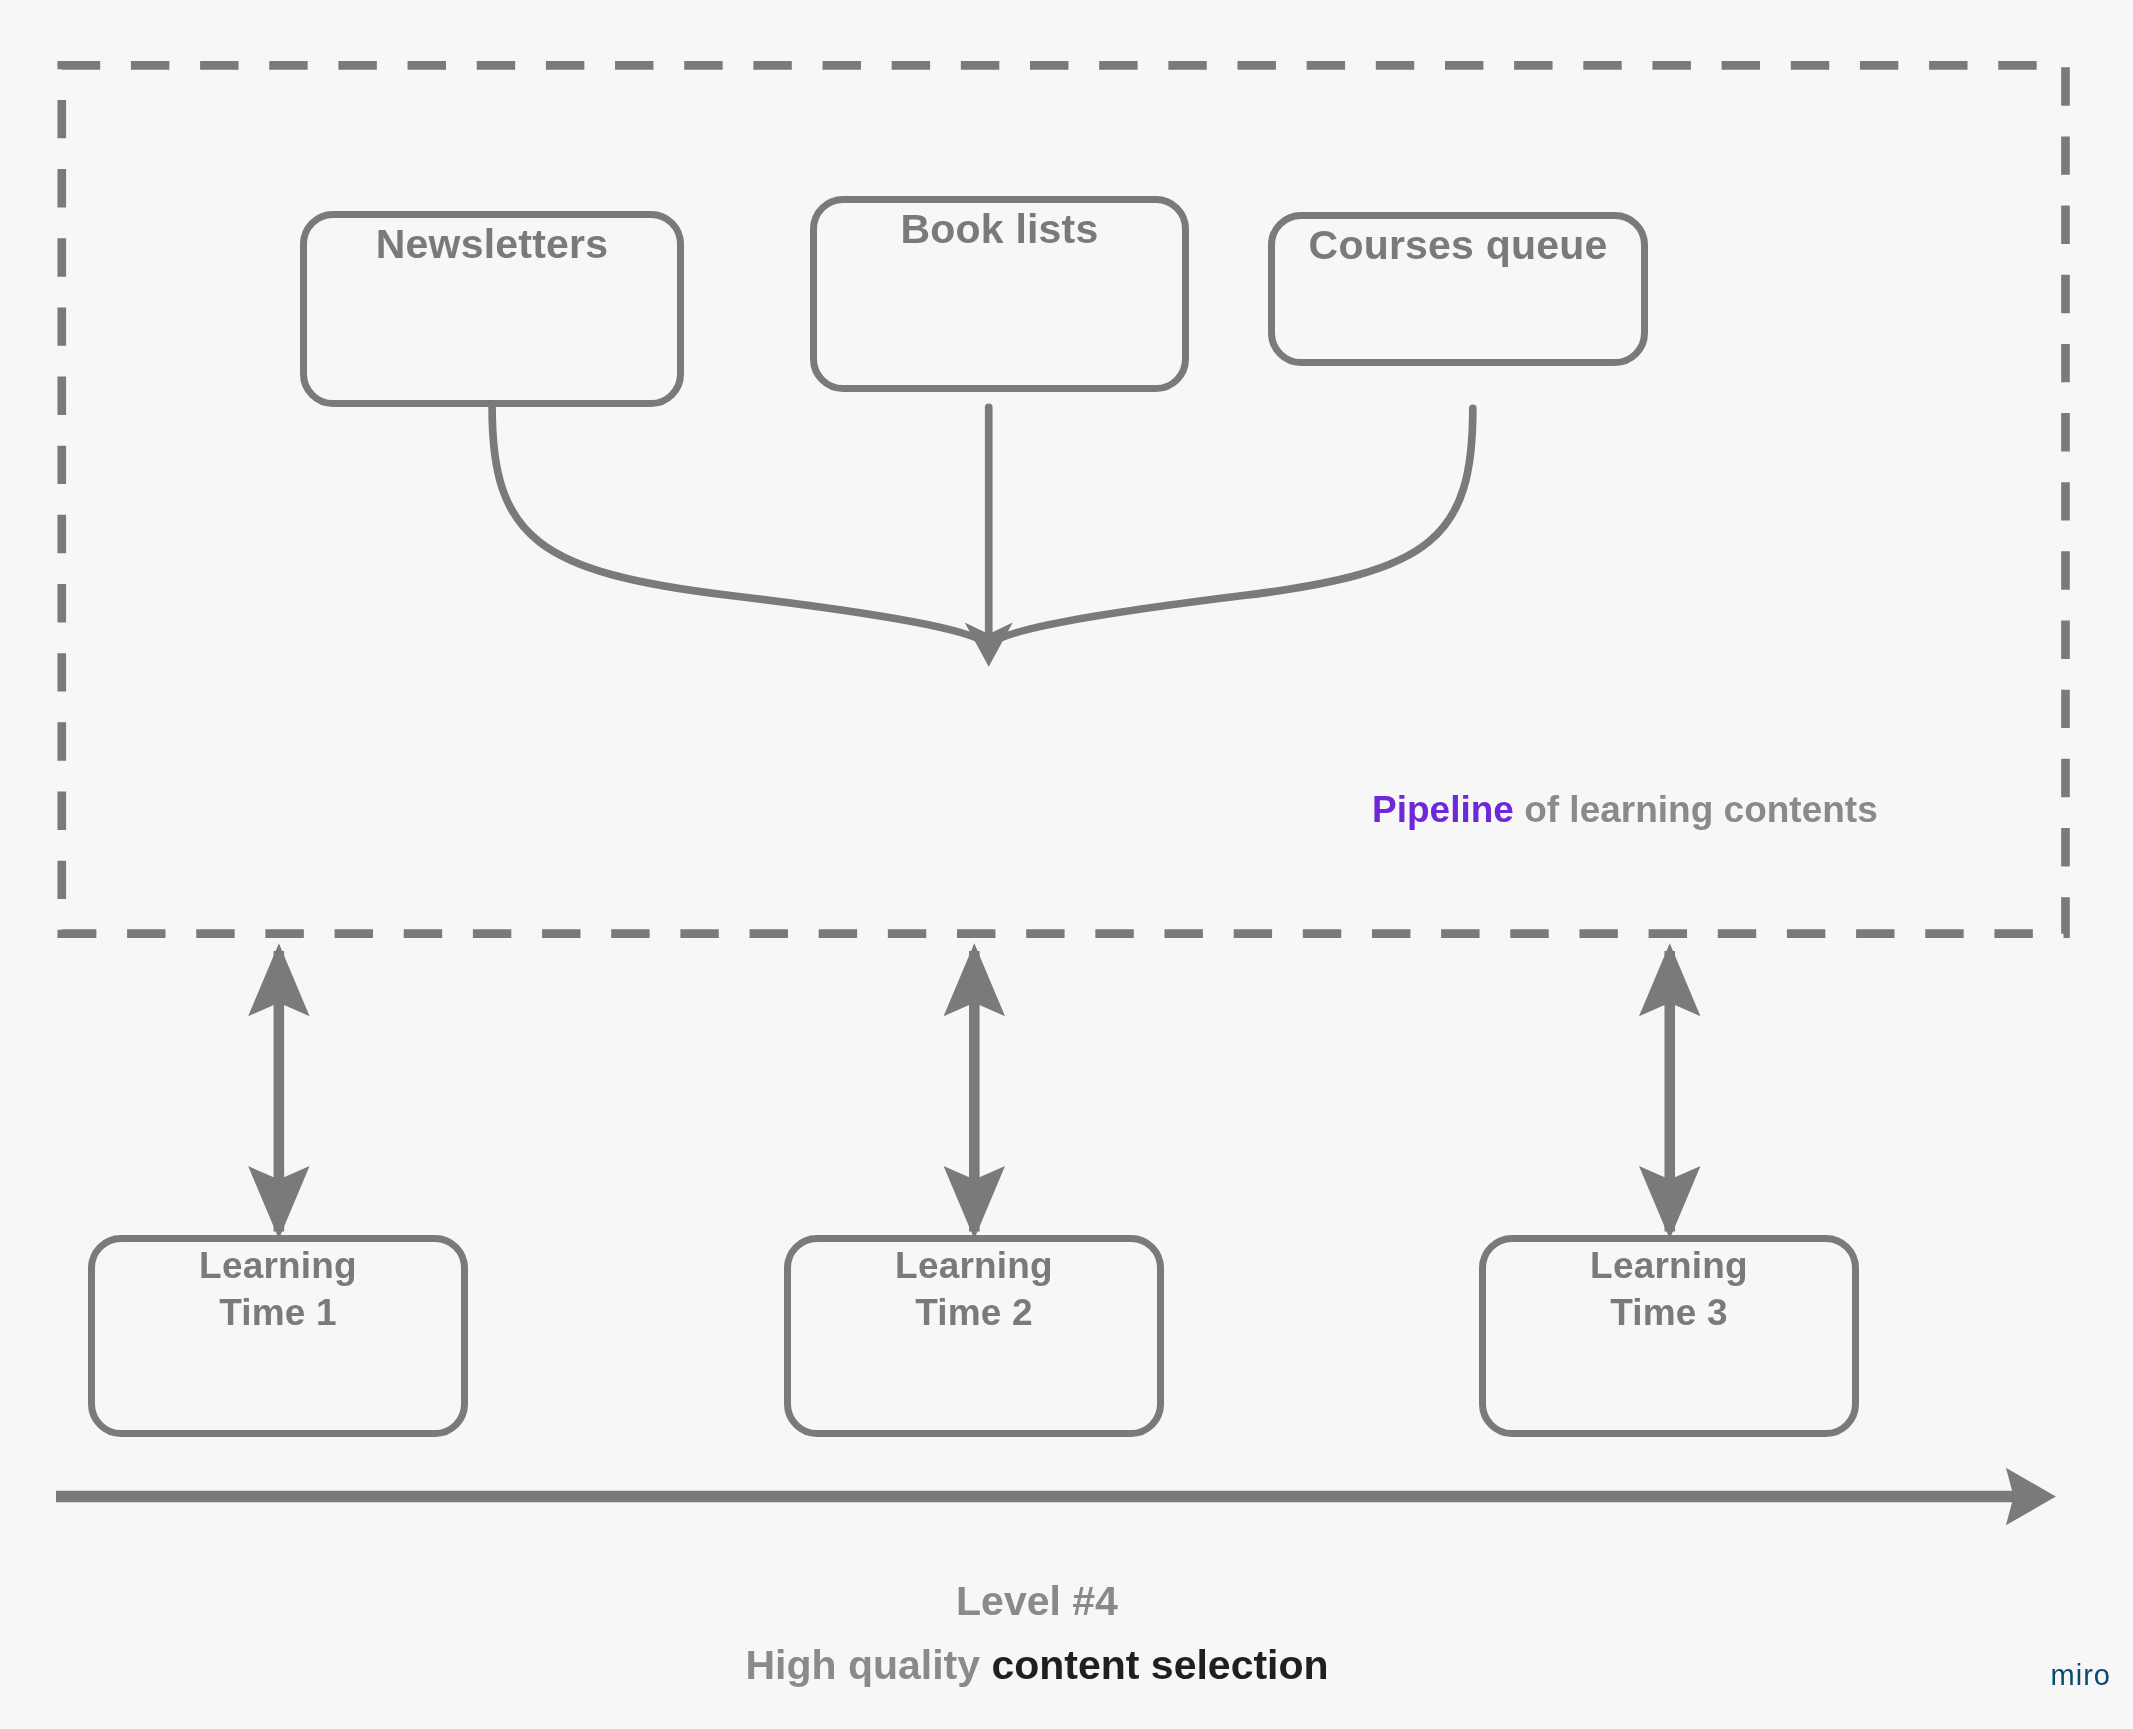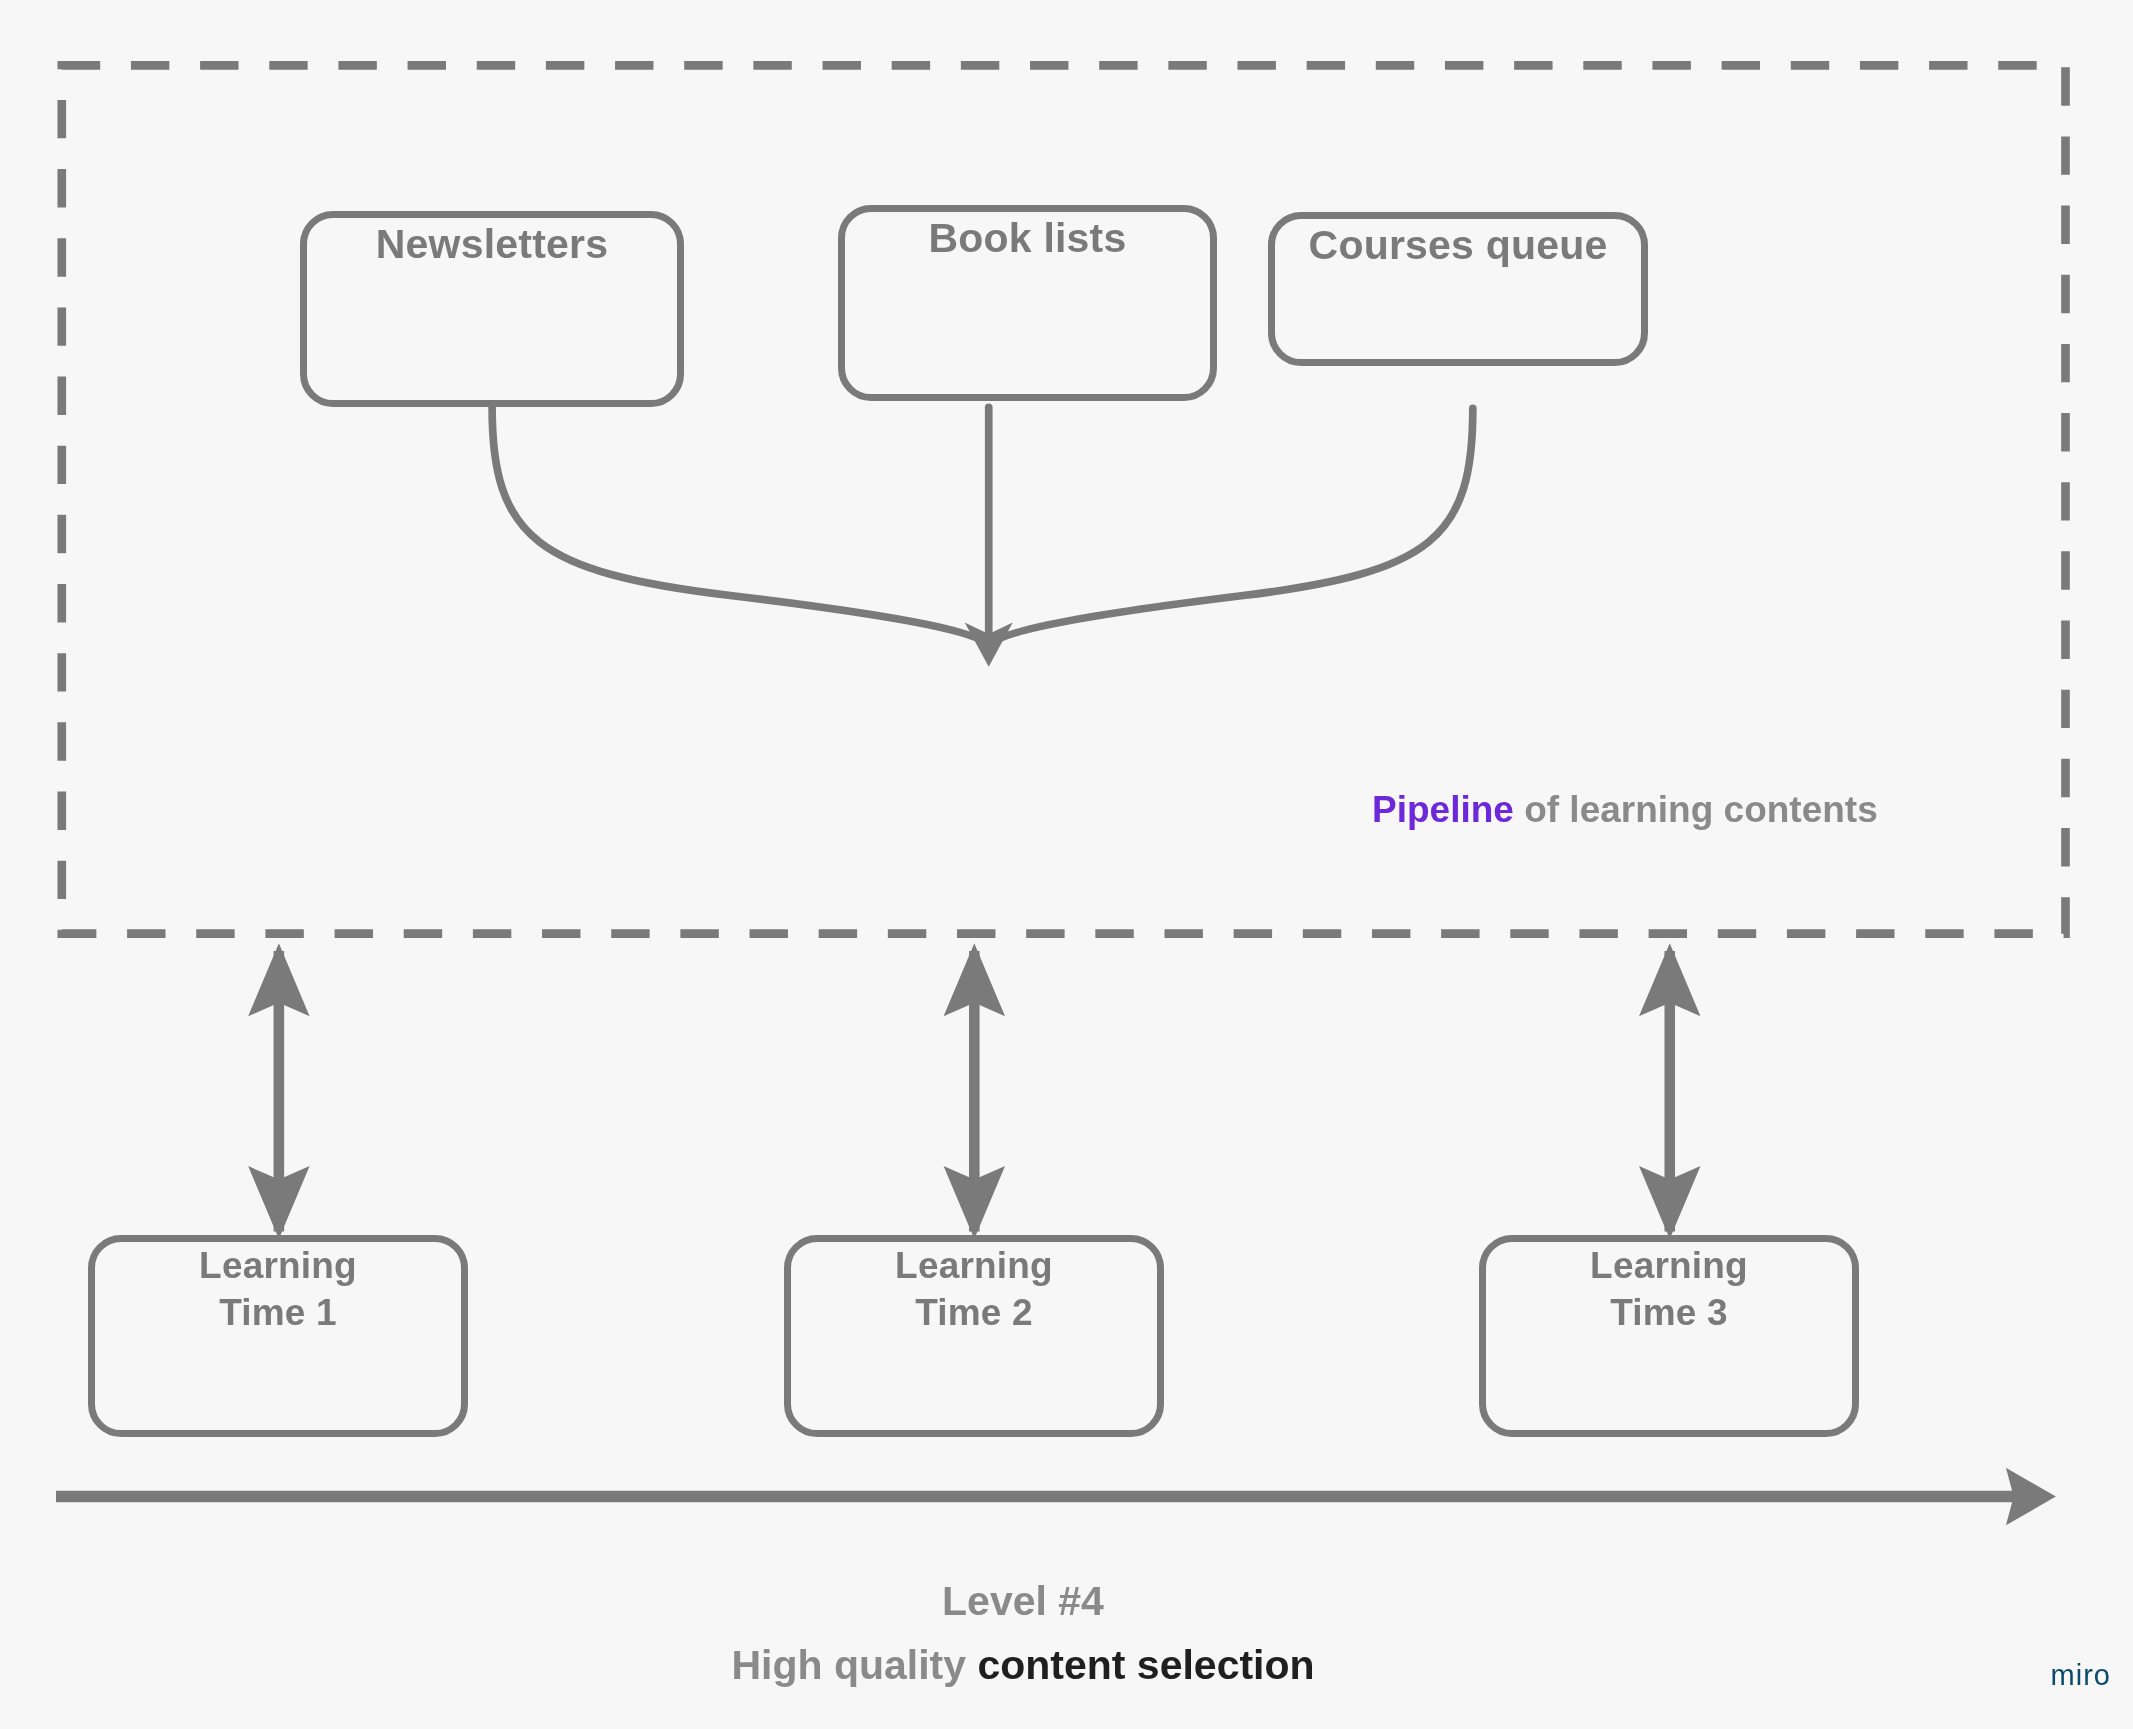--- a/index.html
+++ b/index.html
@@ -46,21 +46,21 @@
     font-weight: bold;
     color: #7a7a7a;
     line-height: 1.28;
     letter-spacing: 0.2px;
   }
   .node.dark .node-label {
     color: #1f1f1f;
   }
 
   #node-newsletters { left: 300px;  top: 211px;  width: 384px; height: 196px; }
-  #node-booklists   { left: 810px;  top: 205px;  width: 379px; height: 196px; margin-left: 28px; }
+  #node-booklists   { left: 810px;  top: 196px;  width: 379px; height: 196px; }
   #node-courses     { left: 1268px; top: 212px;  width: 380px; height: 154px; }
   #node-storage     { left: 797px;  top: 669px;  width: 380px; height: 198px; }
 
   #node-newsletters .node-label,
   #node-booklists .node-label,
   #node-courses .node-label,
   #node-storage .node-label { font-size: 41px; }
 
   #node-lt1 { left: 88px;   top: 1235px; width: 380px; height: 202px; }
   #node-lt2 { left: 784px;  top: 1235px; width: 380px; height: 202px; }
@@ -84,20 +84,21 @@
   }
   #pipeline-label .strong { color: #6d28d9; }
 
   #caption {
     position: absolute;
     left: 0;
     top: 1574px;
     width: 2046px;
     text-align: center;
     font-weight: bold;
+    padding-left: 14px;
   }
   #caption .caption-line1 {
     font-size: 41px;
     color: #8a8a8a;
     display: block;
     line-height: 1.32;
   }
   #caption .caption-line2 {
     font-size: 41px;
     color: #8a8a8a;

